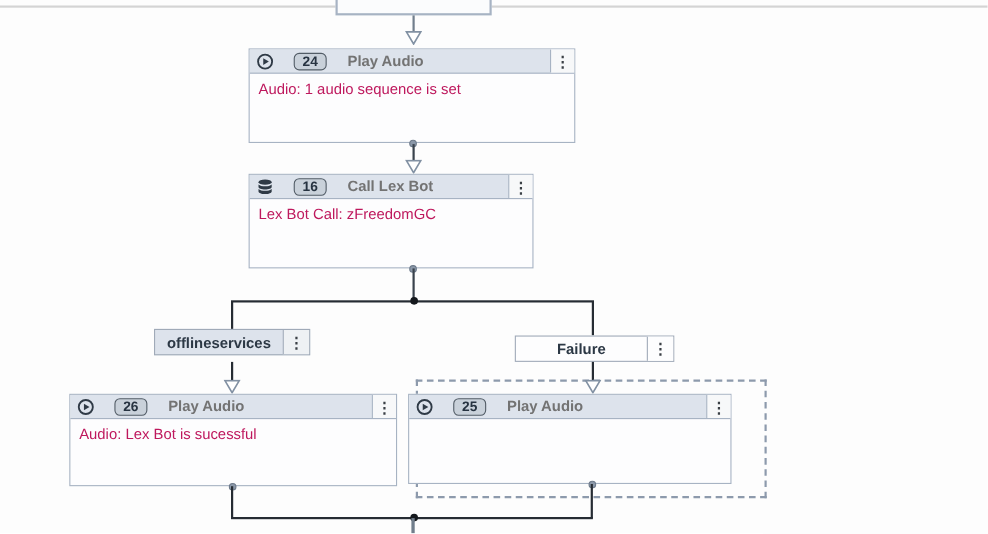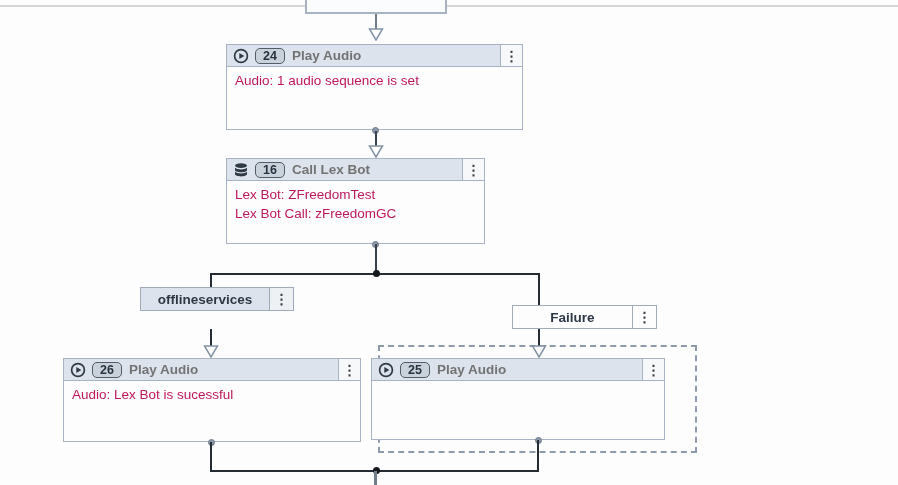--- a/index.html
+++ b/index.html
@@ -12,21 +12,21 @@
   .top-rule { position:absolute; left:0; top:5px; width:898px; height:2px; background:#d4d4d4; }
 
   
   .node {
     position:absolute; background:#fdfdfe;
     border:1.5px solid #a7b3c3;
   }
   .node-header {
     position:relative; height:22px; background:#dde3ec;
     border-bottom:1px solid #a7b3c3;
-    display:flex; align-items:center;
+    display:flex; align-items:center;gap:12px;
   }
   .node-icon { margin-left:6px; width:16px; height:16px; display:inline-flex; }
   .badge {
     margin-left:6px; display:inline-block; padding:0 7px; height:16px; line-height:14px;
     border:1.5px solid #525c66; border-radius:5px; background:#c9d1da;
     font-size:12.5px; font-weight:bold; color:#273341;
   }
   .node-title { margin-left:7px; font-size:13.5px; font-weight:bold; color:#737373; white-space:nowrap; }
   .kebab {
     position:absolute; right:0; top:0; width:22px; height:100%;
@@ -119,38 +119,37 @@
             <ellipse cx="8" cy="3.6" rx="6" ry="2.4"></ellipse>
             <path d="M2 5.7c1.2 1.1 3.4 1.7 6 1.7s4.8-.6 6-1.7v2.2c0 1.3-2.7 2.3-6 2.3s-6-1-6-2.3z"></path>
             <path d="M2 9.8c1.2 1.1 3.4 1.7 6 1.7s4.8-.6 6-1.7v2.2c0 1.3-2.7 2.4-6 2.4s-6-1.1-6-2.4z"></path>
           </svg>
       </span>
       <span class="badge">16</span>
       <span class="node-title">Call Lex Bot</span>
       <span class="kebab">⋮</span>
     </div>
     <div class="node-body">
-      <div>Lex Bot: ZFreedomTest</div>
       <div>Lex Bot Call: zFreedomGC</div>
     </div>
   </div>
   <div class="port-dot" style="left:372px; top:240.5px;"></div>
 
   <div class="vline line-dark" style="left:375px; top:244px; width:2px; height:29px;"></div>
   <div class="hline line-black" style="left:210px; top:272.5px; width:330px; height:2px;"></div>
   <div class="junction-dot" style="left:372.5px; top:270px;"></div>
   <div class="vline line-black" style="left:210px; top:274px; width:2px; height:31px;"></div>
   <div class="vline line-black" style="left:538px; top:274px; width:2px; height:31px;"></div>
 
-  <div class="branch-label branch-filled" style="left:140px; top:287px; width:154px;">
+  <div class="branch-label branch-filled" style="left:140px; top:299px; width:142px;">
     <span class="lbl">offlineservices</span>
     <span class="kebab2">⋮</span>
   </div>
 
-  <div class="branch-label branch-plain" style="left:468px; top:305px; width:145px;margin-left:44px;">
+  <div class="branch-label branch-plain" style="left:468px; top:305px; width:145px;">
     <span class="lbl">Failure</span>
     <span class="kebab2">⋮</span>
   </div>
 
   <div class="vline line-black" style="left:210px; top:329px; width:2px; height:19px;"></div>
   <svg class="arrowhead" style="left:203px; top:345px;" viewBox="0 0 16 13">
     <polygon points="1.5,1 14.5,1 8,12" fill="#ffffff" stroke="#8291a3" stroke-width="1.5"></polygon>
   </svg>
   <div class="vline line-black" style="left:538px; top:329px; width:2px; height:18px;"></div>
 

